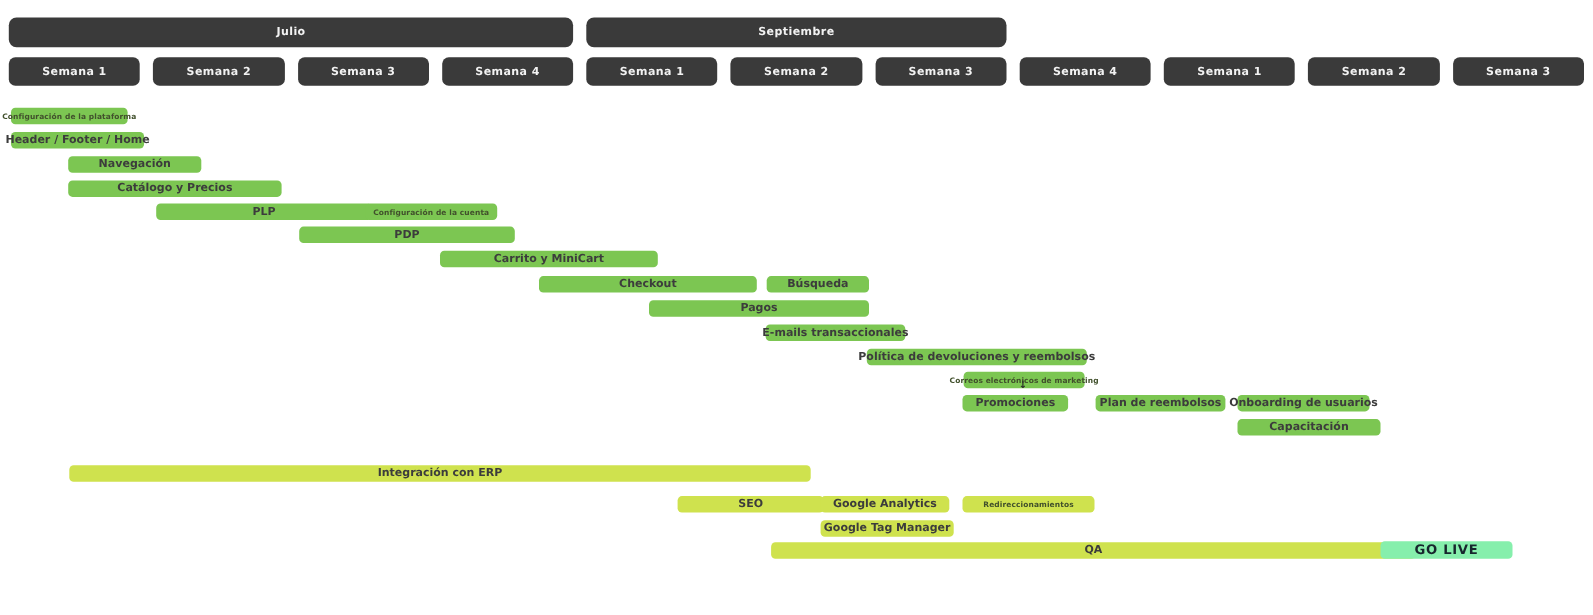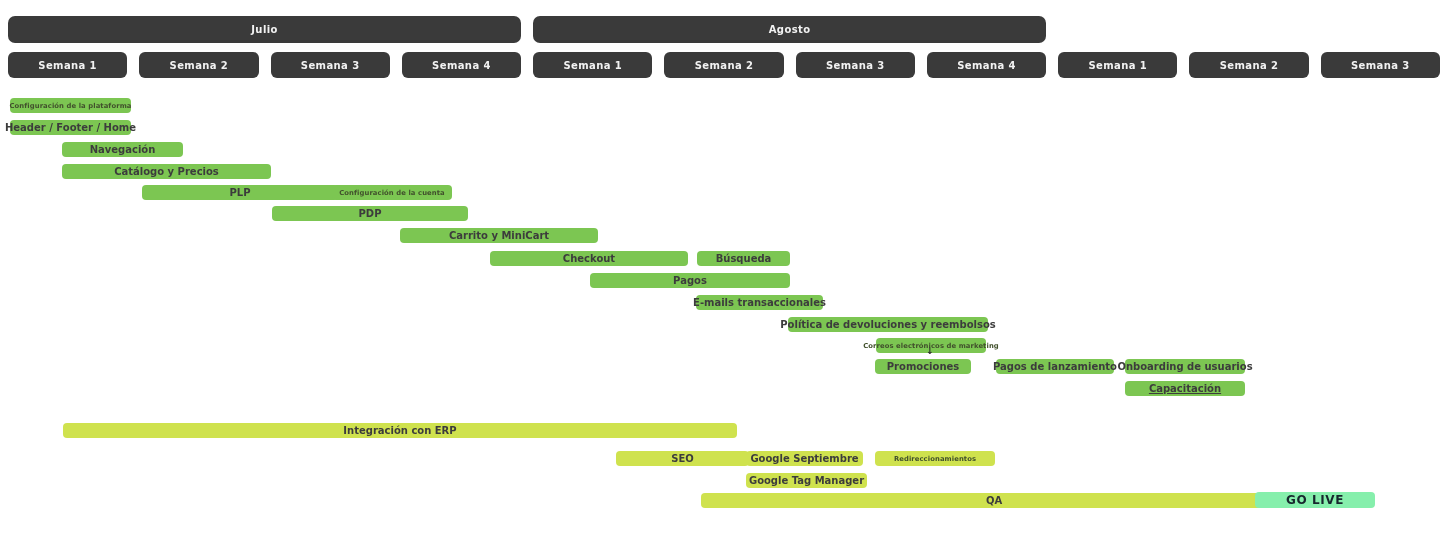--- a/index.html
+++ b/index.html
@@ -18,56 +18,56 @@
   .task.teal{background:#86efac;color:#17262d;font-size:12px;letter-spacing:.6px;}
   .task.small{font-size:6.8px;color:#41502c;letter-spacing:.1px;}
   .arrow{position:absolute;width:12px;text-align:center;font-size:9px;line-height:9px;color:#2a2a2a;font-weight:bold;}
 </style>
 </head>
 <body>
 
 <div class="page">
   <div class="hrow months-row" id="months-row">
       <div class="pill" style="grid-column: span 4;">Julio</div>
-      <div class="pill" style="grid-column: span 4;">Agosto</div>
+      <div class="pill" style="grid-column: span 3;">Septiembre</div>
     </div>
   <div class="hrow weeks-row" id="weeks-row">
       <div class="pill">Semana 1</div>
       <div class="pill">Semana 2</div>
       <div class="pill">Semana 3</div>
       <div class="pill">Semana 4</div>
       <div class="pill">Semana 1</div>
       <div class="pill">Semana 2</div>
       <div class="pill">Semana 3</div>
       <div class="pill">Semana 4</div>
       <div class="pill">Semana 1</div>
       <div class="pill">Semana 2</div>
       <div class="pill">Semana 3</div>
     </div>
   <div id="task-canvas">
-      <div class="task green small" style="left: 10px; top: 98px; width: 121px;">Configuración de la plataforma</div>
+      <div class="task green small" style="left: 10px; top: 98px; width: 106px;">Configuración de la plataforma</div>
       <div class="task green" style="left: 10px; top: 120px; width: 121px;">Header / Footer / Home</div>
       <div class="task green" style="left: 62px; top: 142px; width: 121px;">Navegación</div>
-      <div class="task green" style="left: 62px; top: 164px; width: 209px;">Catálogo y Precios</div>
+      <div class="task green" style="left: 62px; top: 164px; width: 194px;">Catálogo y Precios</div>
       <div class="task green" style="left: 142px; top: 185px; width: 196px;">PLP</div>
       <div class="task green small" style="left: 332px; top: 185px; width: 120px;">Configuración de la cuenta</div>
       <div class="task green" style="left: 272px; top: 206px; width: 196px;">PDP</div>
       <div class="task green" style="left: 400px; top: 228px; width: 198px;">Carrito y MiniCart</div>
       <div class="task green" style="left: 490px; top: 251px; width: 198px;">Checkout</div>
       <div class="task green" style="left: 697px; top: 251px; width: 93px;">Búsqueda</div>
       <div class="task green" style="left: 590px; top: 273px; width: 200px;">Pagos</div>
       <div class="task green" style="left: 696px; top: 295px; width: 127px;">E-mails transaccionales</div>
       <div class="task green" style="left: 788px; top: 317px; width: 200px;">Política de devoluciones y reembolsos</div>
       <div class="task green small" style="left: 876px; top: 338px; width: 110px;">Correos electrónicos de marketing</div>
       <div class="task green" style="left: 875px; top: 359px; width: 96px;">Promociones</div>
-      <div class="task green" style="left: 996px; top: 359px; width: 118px;">Pagos de lanzamiento</div>
+      <div class="task green" style="left: 996px; top: 359px; width: 118px;">Plan de reembolsos</div>
       <div class="task green" style="left: 1125px; top: 359px; width: 120px;">Onboarding de usuarios</div>
-      <div class="task green" style="left: 1125px; top: 381px; width: 120px; text-decoration: underline;">Capacitación</div>
+      <div class="task green" style="left: 1125px; top: 381px; width: 130px;">Capacitación</div>
       <div class="task lime" style="left: 63px; top: 423px; width: 674px;">Integración con ERP</div>
       <div class="task lime" style="left: 616px; top: 451px; width: 133px;">SEO</div>
-      <div class="task lime" style="left: 746px; top: 451px; width: 117px;">Google Septiembre</div>
+      <div class="task lime" style="left: 746px; top: 451px; width: 117px;">Google Analytics</div>
       <div class="task lime small" style="left: 875px; top: 451px; width: 120px;">Redireccionamientos</div>
       <div class="task lime" style="left: 746px; top: 473px; width: 121px;">Google Tag Manager</div>
       <div class="task lime" style="left: 659px; top: 493px; width: 586px; margin-left: 42px;">QA</div>
       <div class="task teal" style="left: 1255px; top: 492px; width: 120px; height: 16px;">GO LIVE</div>
       <div class="arrow" style="left: 924px; top: 347px;">↓</div>
     </div>
 </div>
 
 </body></html>

